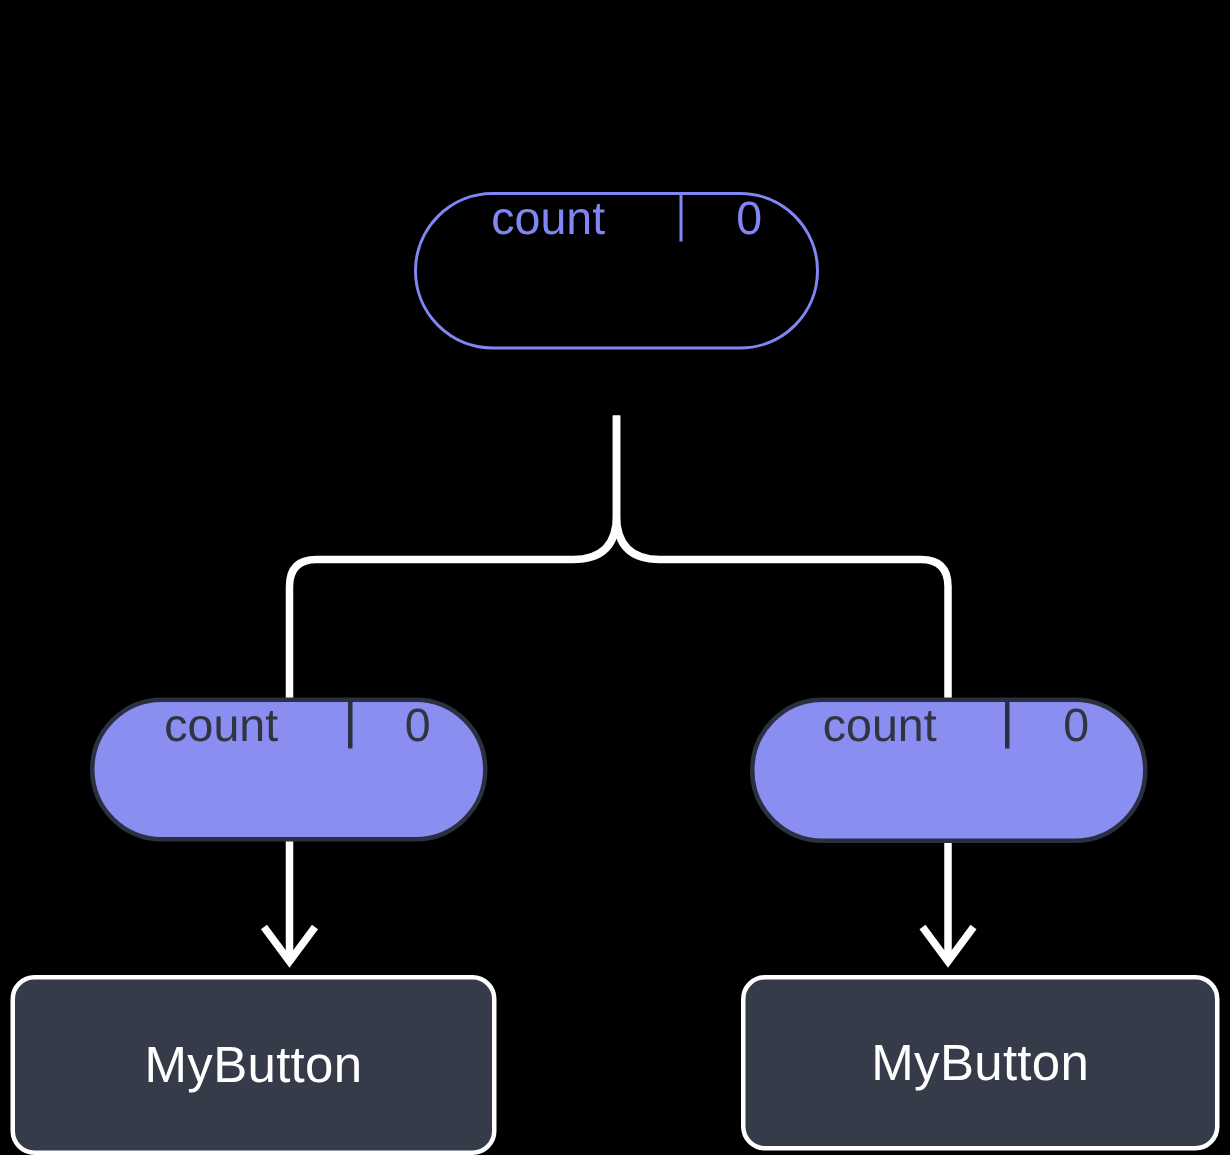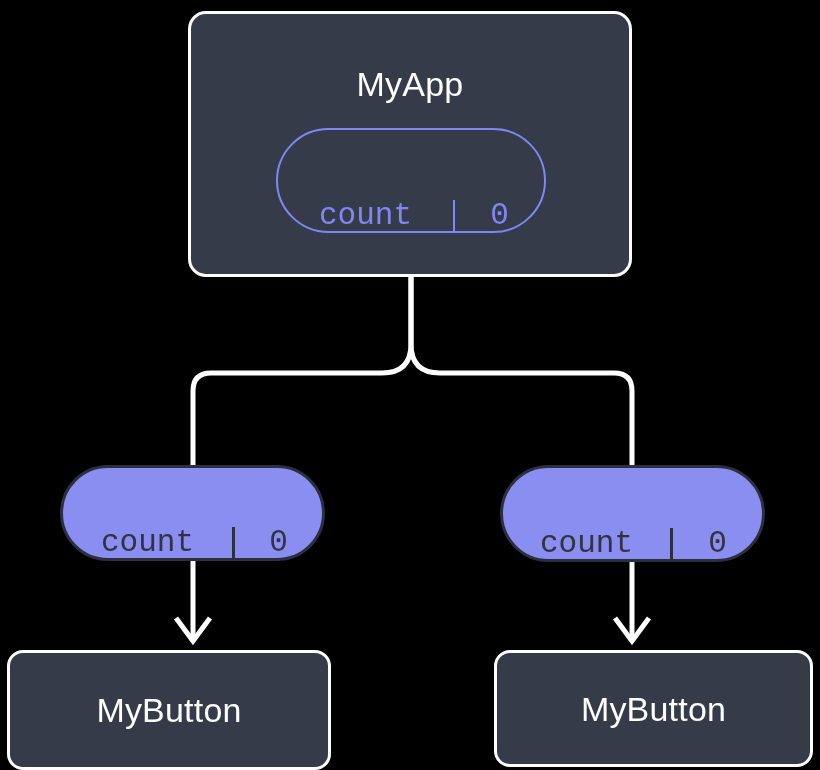--- a/index.html
+++ b/index.html
@@ -80,24 +80,23 @@
   }
   .leaf-box .comp-title {
     font-size: 34px;
   }
 
   
   .pill {
     position: absolute;
     box-sizing: border-box;
     display: flex;
-    align-items: flex-end;
+    align-items: flex-start;
     border-radius: 999px;
     overflow: hidden;
-    font-family: Liberation Mono, monospace;
   }
   .pill .pill-key,
   .pill .pill-val {
     display: flex;
     align-items: center;
     justify-content: center;
     font-size: 31px;
     line-height: 1;
     white-space: nowrap;
   }
@@ -173,23 +172,20 @@
              Q 632 373 632 391
              L 632 468" fill="none" stroke="#ffffff" stroke-width="5" stroke-linecap="butt"></path>
 
     <path d="M 193 558 L 193 641" fill="none" stroke="#ffffff" stroke-width="5"></path>
     <path d="M 176 618 L 193 641 L 210 618" fill="none" stroke="#ffffff" stroke-width="5" stroke-linecap="butt" stroke-linejoin="miter"></path>
 
     <path d="M 632 558 L 632 641" fill="none" stroke="#ffffff" stroke-width="5"></path>
     <path d="M 615 618 L 632 641 L 649 618" fill="none" stroke="#ffffff" stroke-width="5" stroke-linecap="butt" stroke-linejoin="miter"></path>
   </svg>
 
-  <div class="comp-box" id="node-myapp">
-    <div class="comp-title">MyApp</div>
-  </div>
 
   <div class="pill pill-outline" id="pill-myapp">
     <div class="pill-key">count</div>
     <div class="pill-val">0</div>
   </div>
 
   <div class="pill pill-filled" id="pill-left">
     <div class="pill-key">count</div>
     <div class="pill-val">0</div>
   </div>

